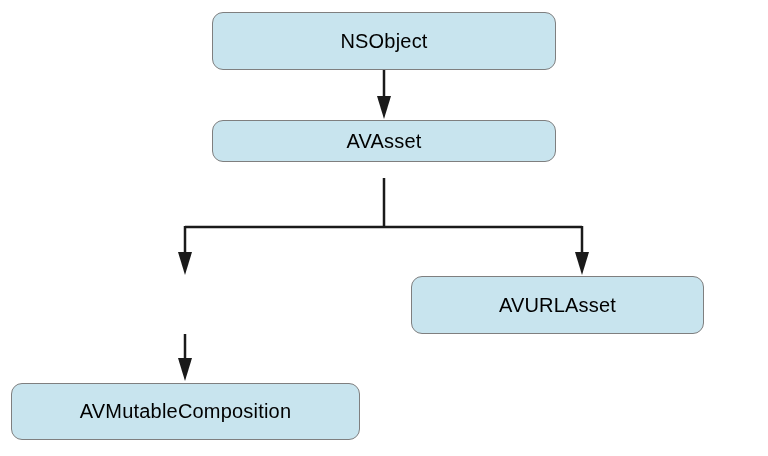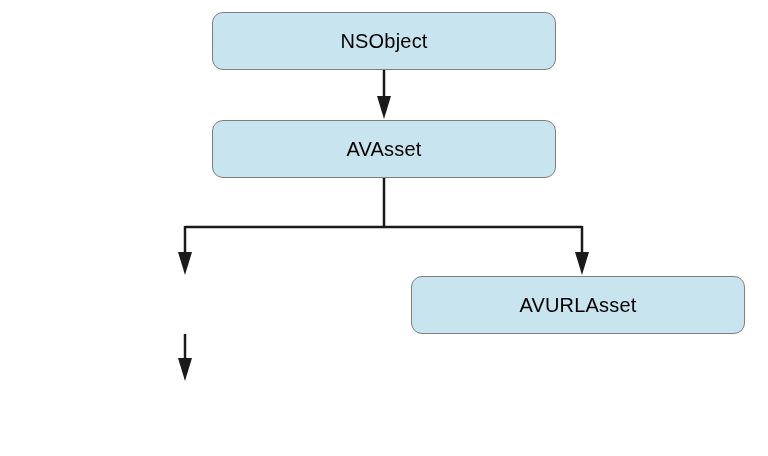--- a/index.html
+++ b/index.html
@@ -30,23 +30,23 @@
     border: 1.5px solid #7f7f7f;
     border-radius: 11px;
     display: flex;
     align-items: center;
     justify-content: center;
     color: #000000;
     font-size: 20px;
     letter-spacing: 0.2px;
   }
   .node-nsobject             { left: 212px; top: 12px;  width: 344px; height: 58px; }
-  .node-avasset              { left: 212px; top: 120px; width: 344px; height: 58px; }
+  .node-avasset              { left: 212px; top: 120px; width: 344px; height: 42px; }
   .node-avcomposition        { left: 11px;  top: 276px; width: 349px; height: 58px; }
-  .node-avurlasset           { left: 411px; top: 276px; width: 334px; height: 58px; }
+  .node-avurlasset           { left: 411px; top: 276px; width: 293px; height: 58px; }
   .node-avmutablecomposition { left: 11px;  top: 383px; width: 349px; height: 57px; }
 </style>
 </head>
 <body>
 
 <div class="canvas">
 
   <svg class="connectors" viewBox="0 0 768 456" xmlns="http://www.w3.org/2000/svg">
 
     <g>
@@ -81,14 +81,17 @@
 
   <div class="node node-avasset">
     <span>AVAsset</span>
   </div>
 
 
   <div class="node node-avurlasset">
     <span>AVURLAsset</span>
   </div>
 
+  <div class="node node-avmutablecomposition">
+    <span>AVMutableComposition</span>
+  </div>
 
 </div>
 
 </body></html>

